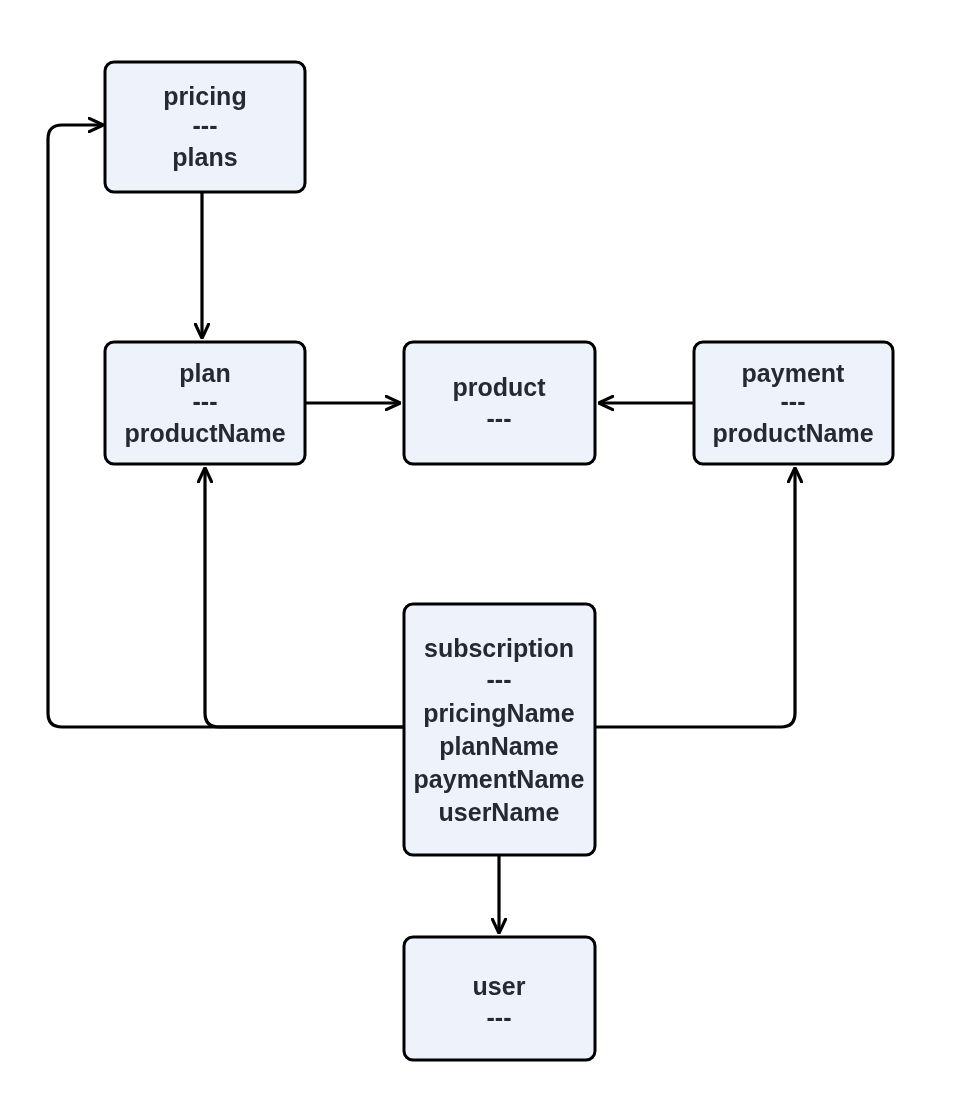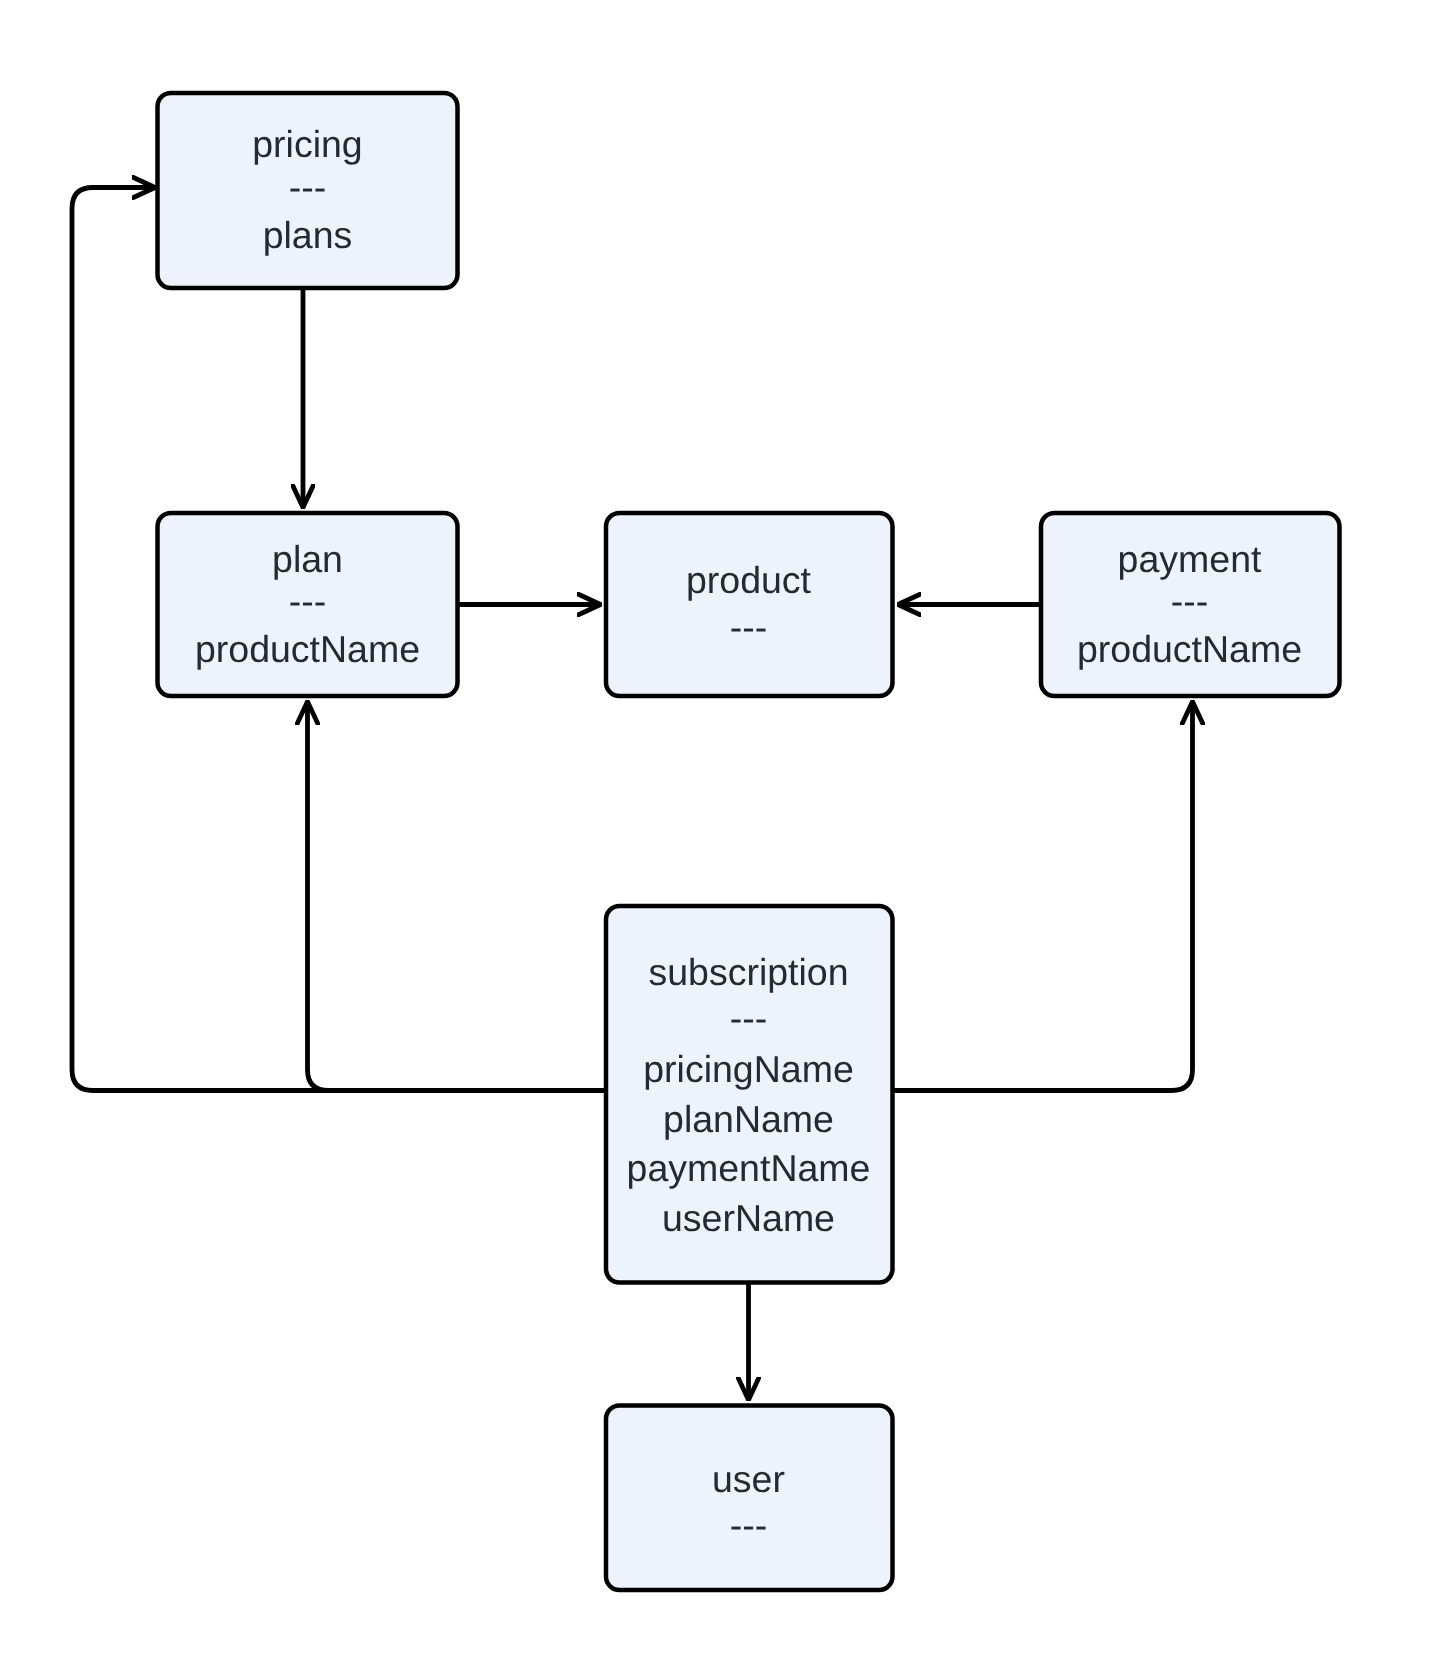--- a/index.html
+++ b/index.html
@@ -10,20 +10,21 @@
   body {
     width: 956px;
     height: 1103px;
     font-family: "Liberation Sans", sans-serif;
     overflow: hidden;
   }
   #diagram-root {
     position: relative;
     width: 956px;
     height: 996px;
+    font-weight: bold;
   }
   svg.diagram {
     display: block;
     width: 956px;
     height: 1103px;
   }
   .node-box {
     fill: #eef2fb;
     stroke: #000000;
     stroke-width: 3;

